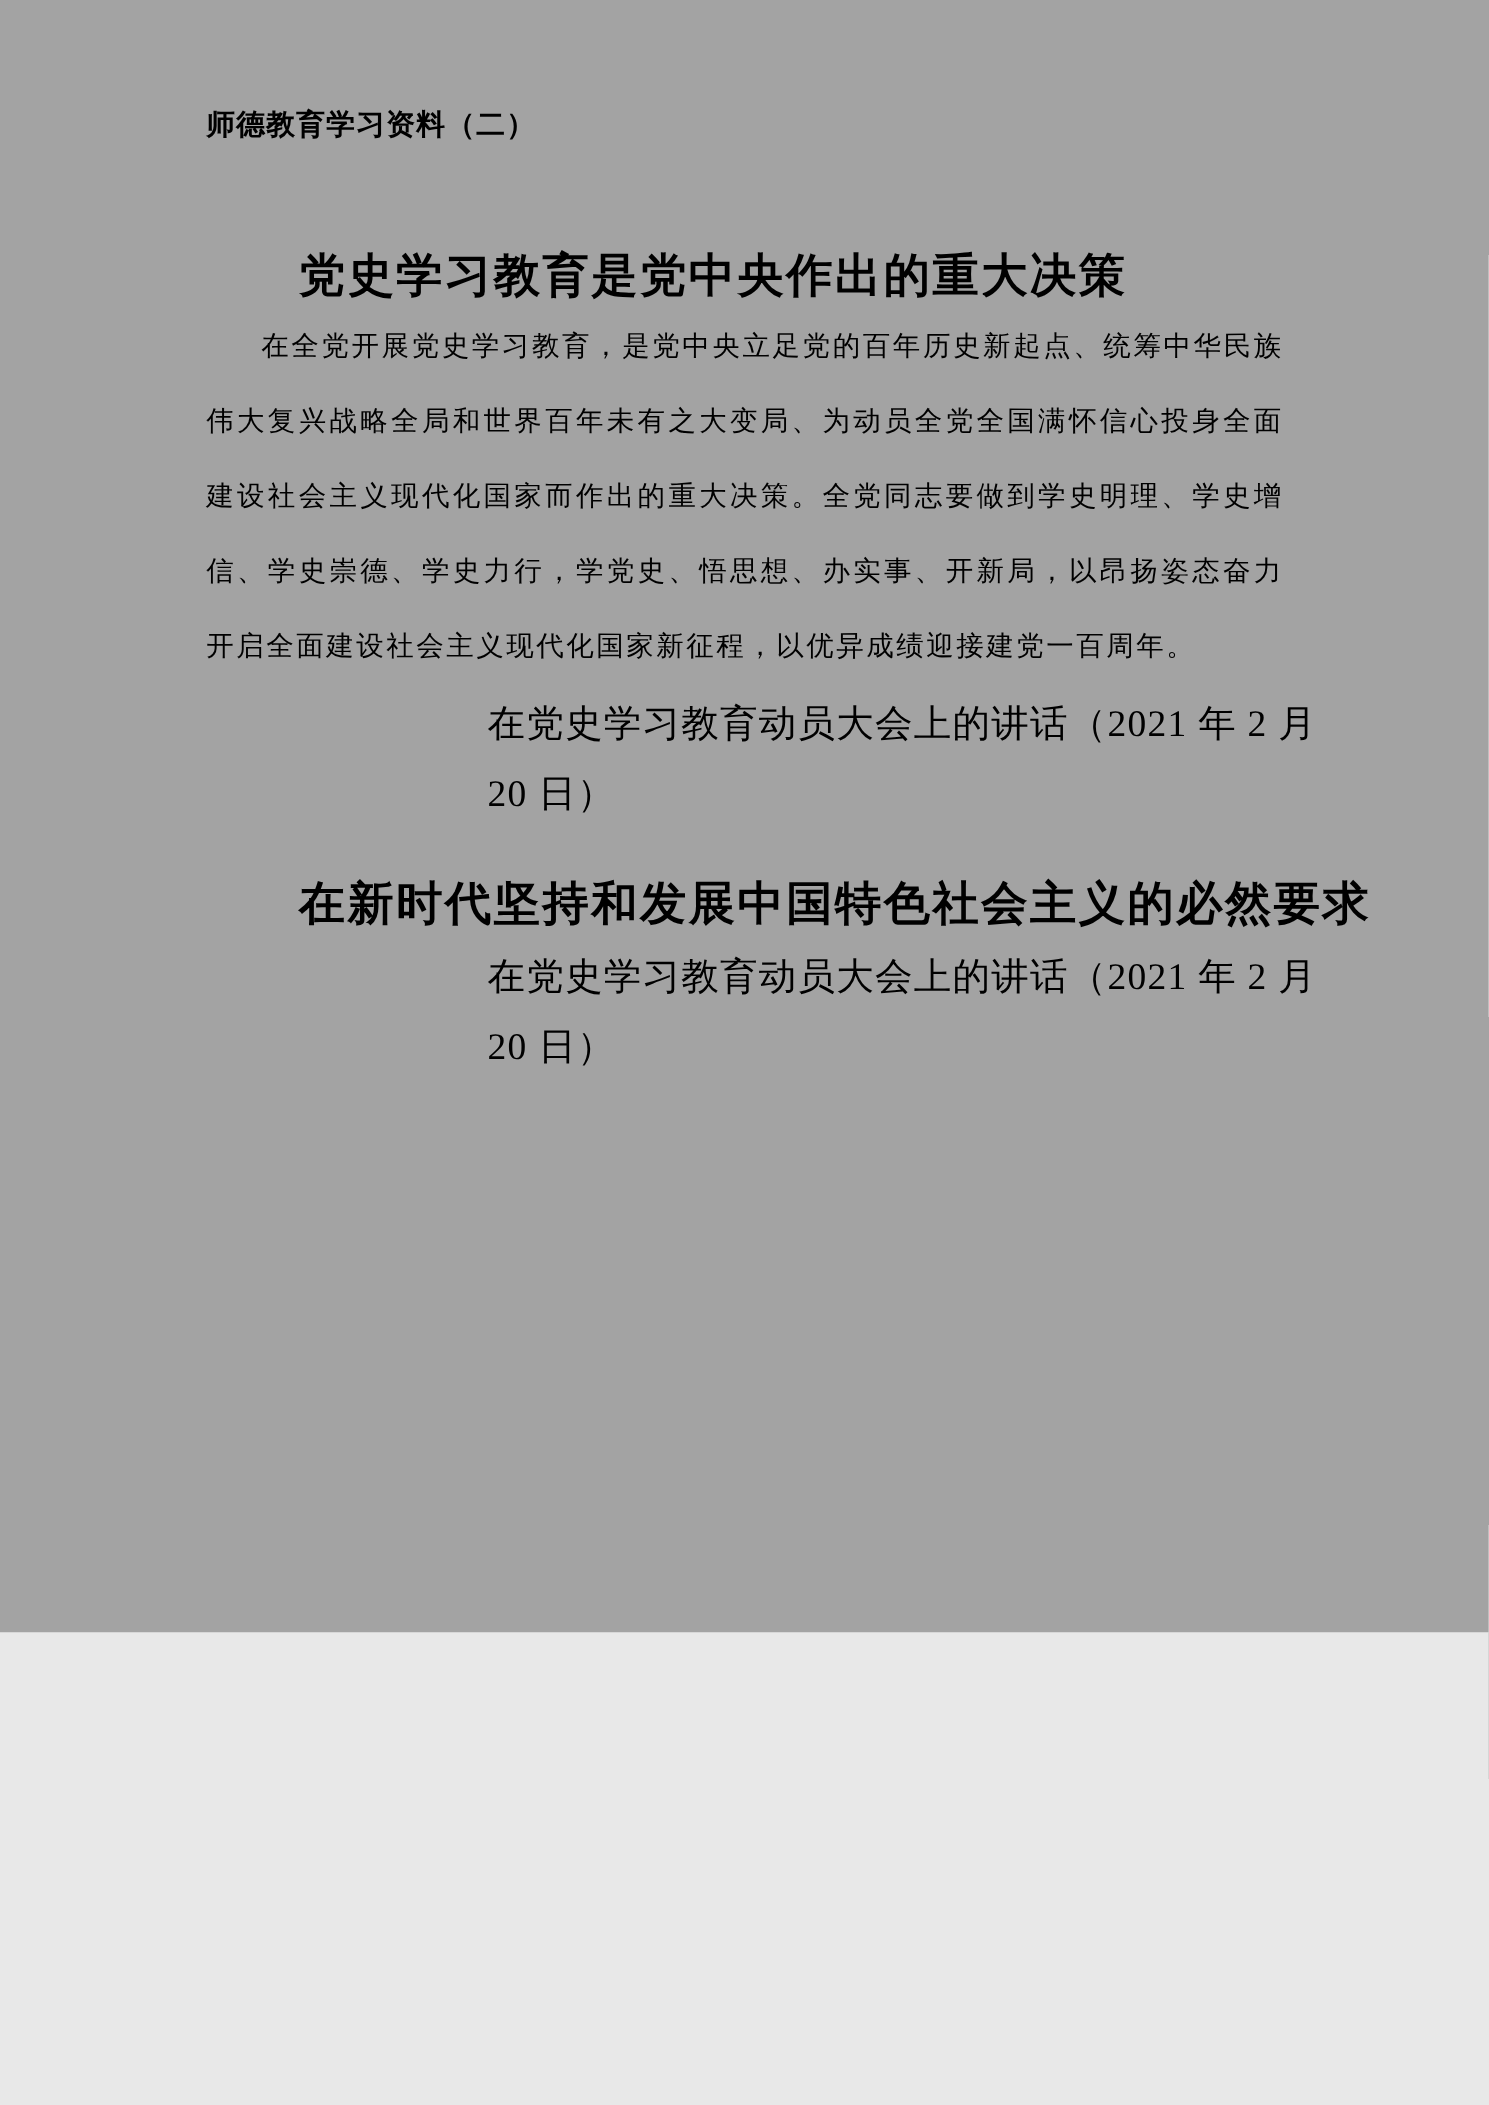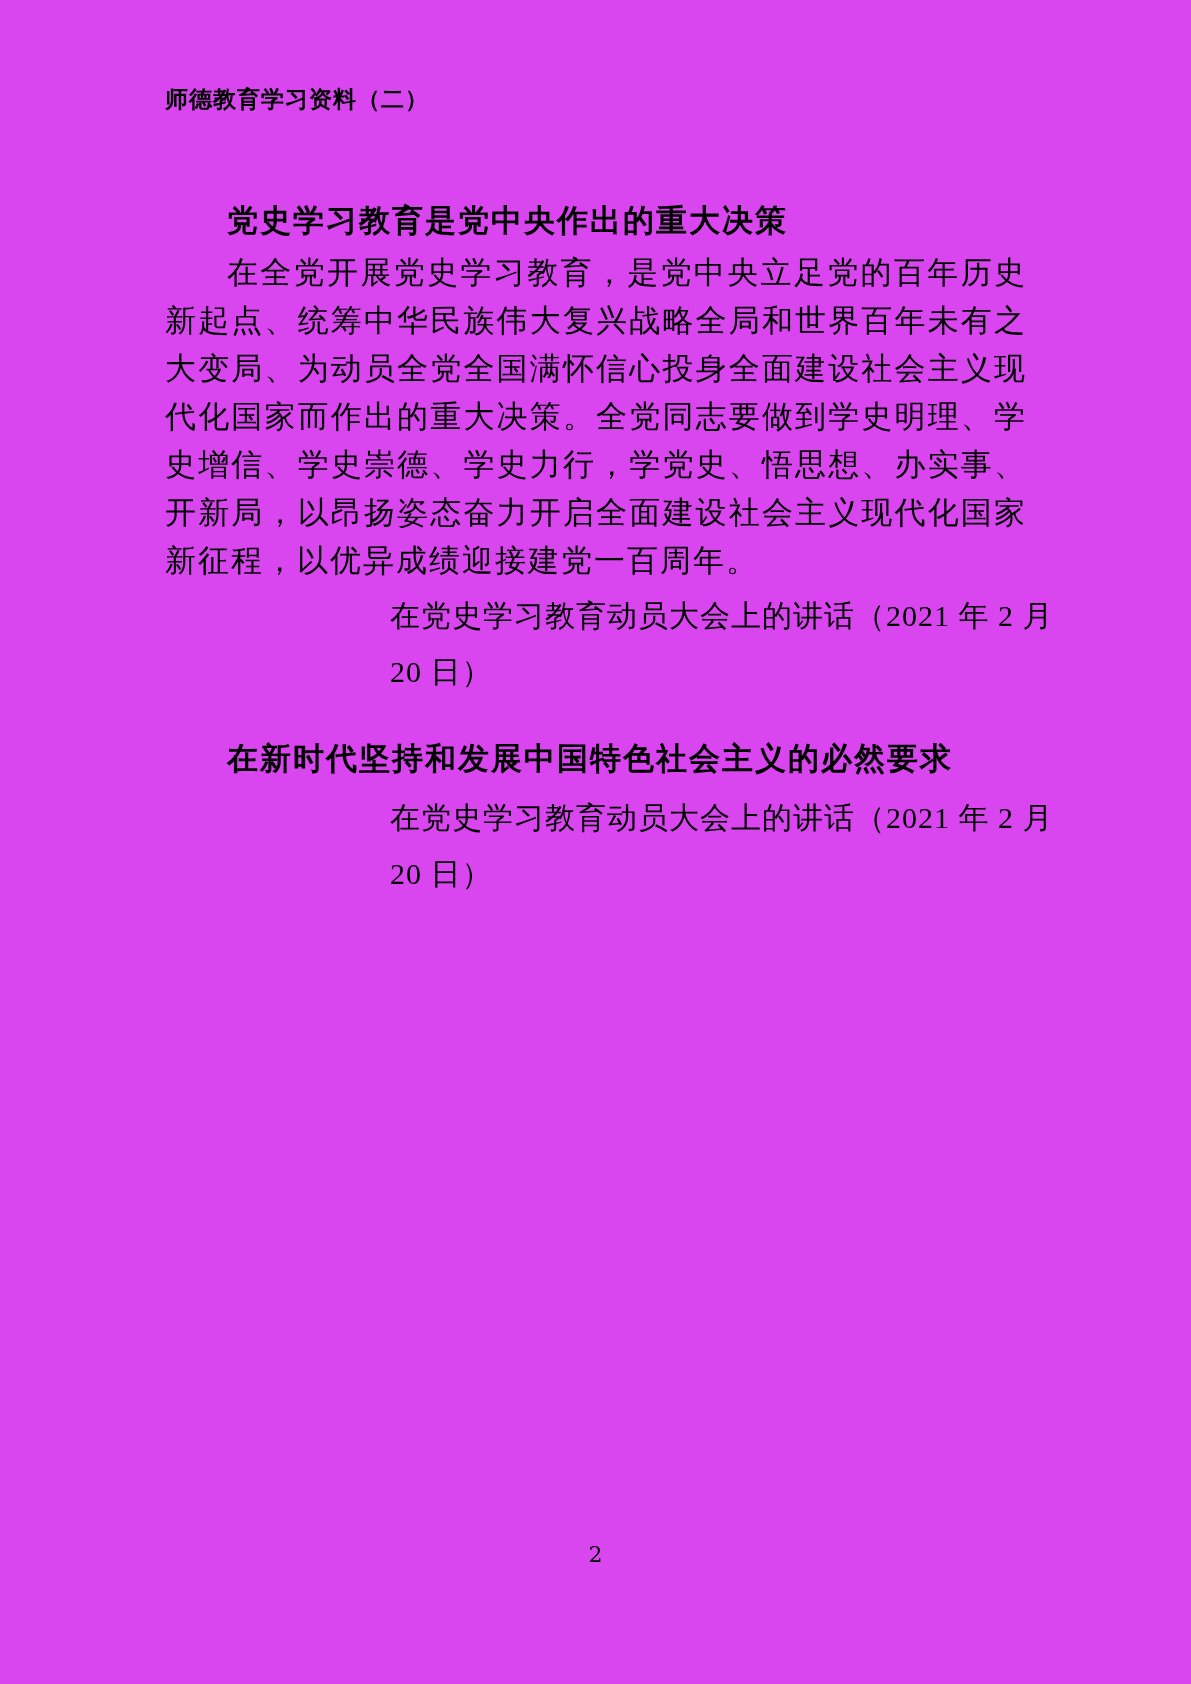--- a/index.html
+++ b/index.html
@@ -1,21 +1,21 @@
 <!DOCTYPE html>
 <html><head>
 <meta charset="utf-8">
 <style>
   html, body { margin: 0; padding: 0; background: #e8e8e8; }
   .page {
     position: relative;
     width: 1191px;
-    height: 1684px;
+    height: 1306px;
     margin: 0 auto;
-    background: #d946ef;
+    background: #a3a3a3;
     color: #000000;
     font-family: "DejaVu Serif", "Liberation Serif", serif;
     overflow: hidden;
   }
   .doc-header {
     position: absolute;
     left: 165px;
     top: 84px;
     font-size: 23px;
     font-weight: bold;
@@ -24,31 +24,31 @@
   }
   .content {
     position: absolute;
     left: 165px;
     top: 192px;
     width: 862px;
   }
   .section { margin: 0 0 30px 0; }
   .section-heading {
     margin: 0;
-    font-size: 31px;
+    font-size: 37px;
     font-weight: bold;
     line-height: 56px;
     text-indent: 2em;
     letter-spacing: 2px;
     white-space: nowrap;
   }
   .body-text {
     margin: 0;
-    font-size: 31px;
-    line-height: 48px;
+    font-size: 22px;
+    line-height: 60px;
     text-indent: 2em;
     text-align: justify;
     letter-spacing: 2px;
     word-break: break-all;
   }
   .attribution {
     margin: 4px 0 0 225px;
     font-size: 30px;
     line-height: 56px;
     letter-spacing: 1px;

